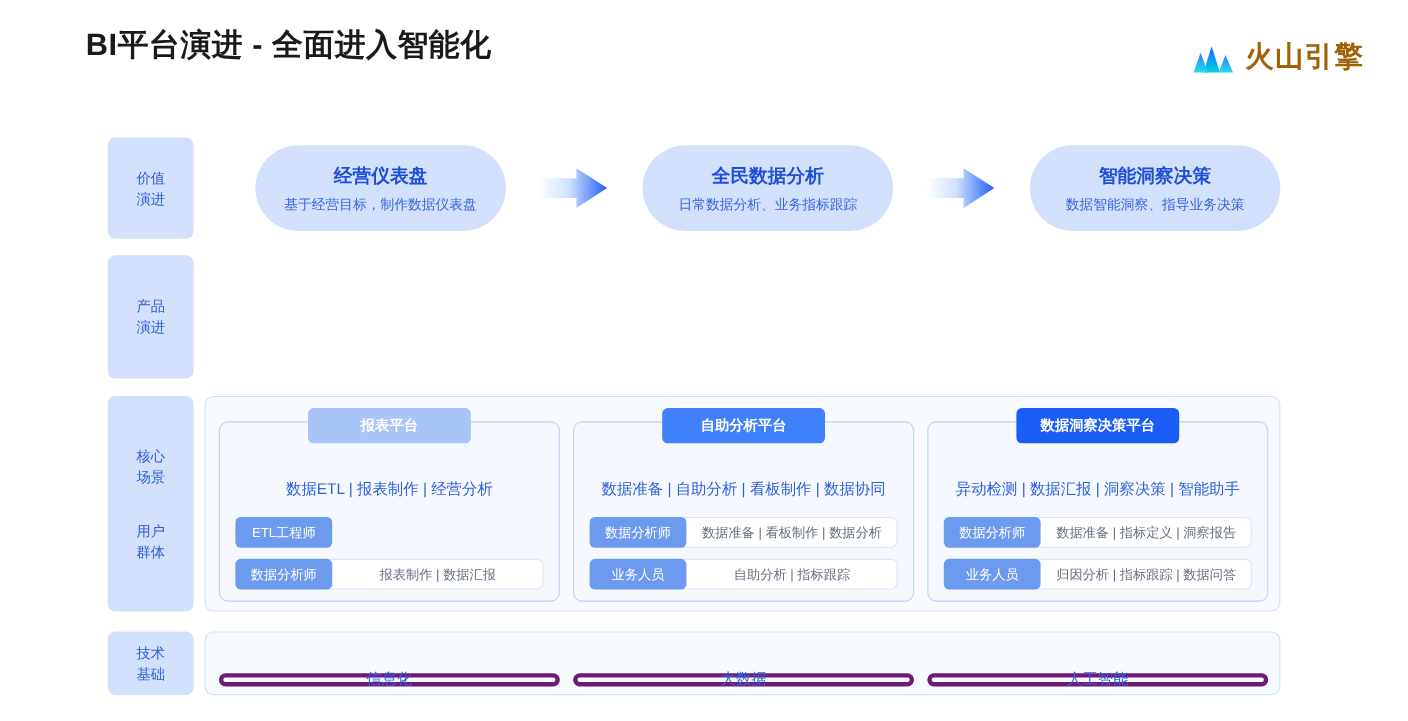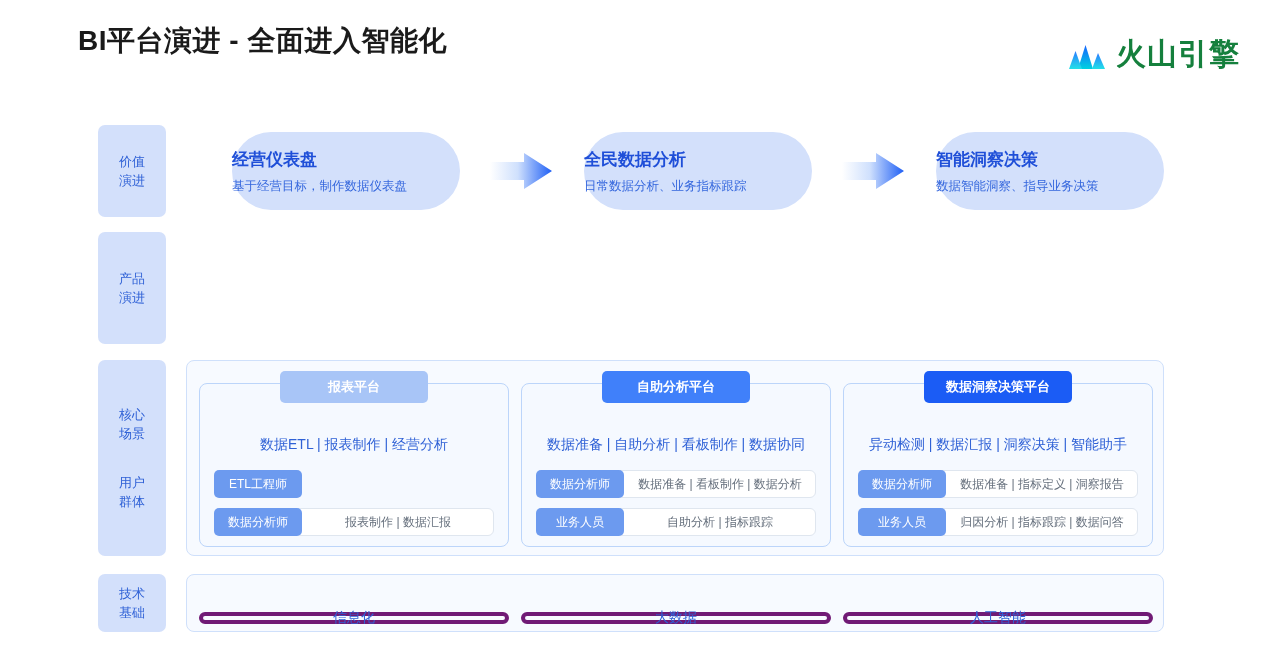--- a/index.html
+++ b/index.html
@@ -32,37 +32,37 @@
   }
   .brand {
     position: absolute;
     right: 40px; top: 34px;
     display: flex;
     align-items: center;
     gap: 10px;
   }
   .brand-mark { width: 38px; height: 30px; display: block; }
   .brand-name {
-    font-size: 30px;
+    font-size: 26px;
     font-weight: bold;
-    color: #15803d;
+    color: #a16207;
     letter-spacing: 1px;
     white-space: nowrap;
   }
 
   
   .row {
     position: absolute;
     left: 0;
     width: 1280px;
   }
   .row-label {
     position: absolute;
     left: 98px;
-    width: 68px;
+    width: 78px;
     background: #d3e0fb;
     border-radius: 7px;
     color: #2f61d6;
     font-size: 13px;
     line-height: 19px;
     text-align: center;
     display: flex;
     flex-direction: column;
     align-items: center;
     justify-content: center;
@@ -81,21 +81,21 @@
     display: flex;
     align-items: center;
   }
   .value-card {
     width: 228px;
     height: 78px;
     background: #d3e0fb;
     border-radius: 40px;
     display: flex;
     flex-direction: column;
-    align-items: flex-start;
+    align-items: center;
     justify-content: center;
     gap: 7px;
   }
   .value-card .vc-title {
     font-size: 17px;
     font-weight: bold;
     color: #1f4fd8;
     white-space: nowrap;
   }
   .value-card .vc-sub {

